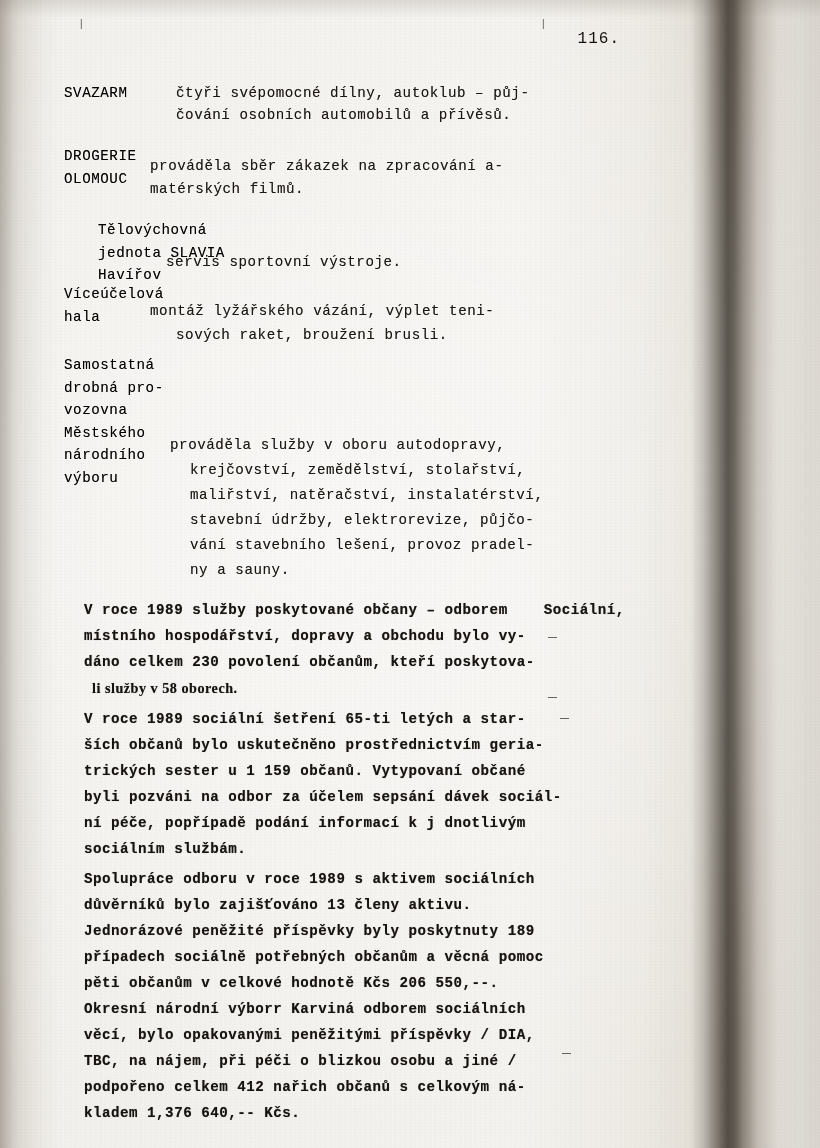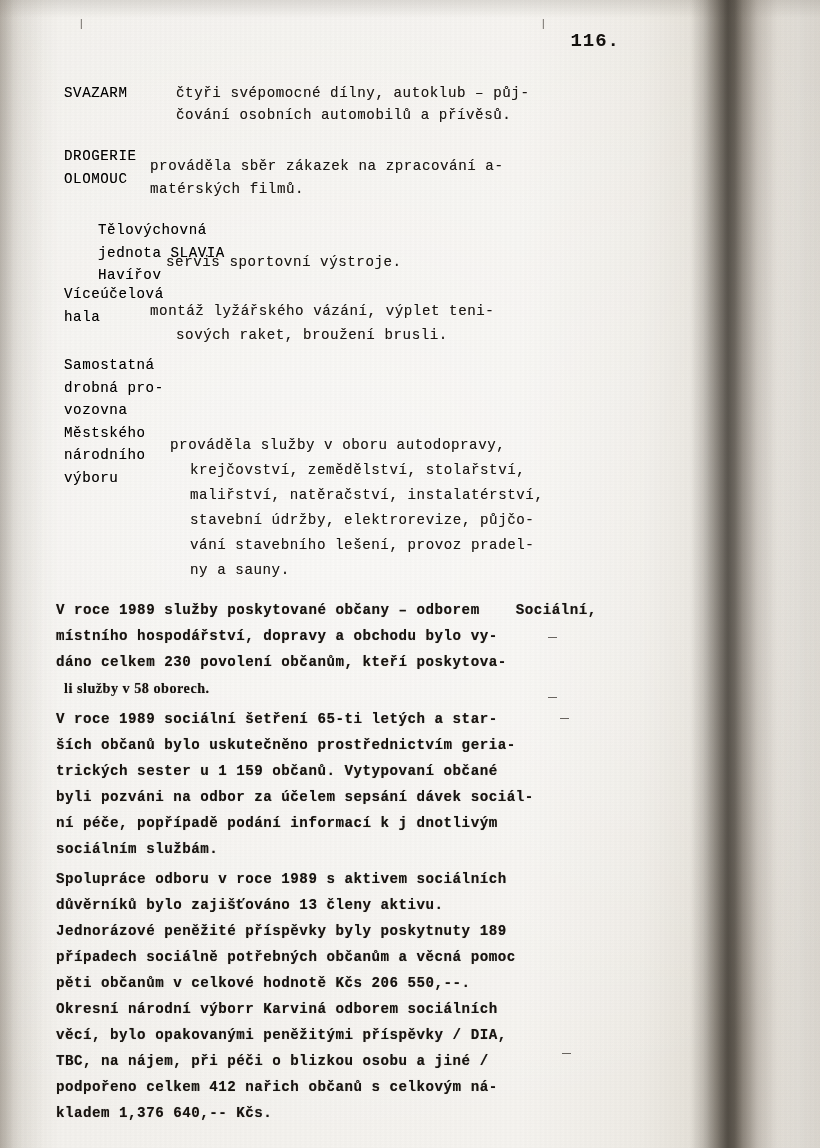--- a/index.html
+++ b/index.html
@@ -63,22 +63,22 @@
   }
   #content {
     position: absolute;
     left: 0; top: 0;
     width: 820px; height: 1148px;
   }
   .pagenum {
     position: absolute;
     right: 200px;
     top: 30px;
-    font-size: 19px;
-    font-weight: bold;
+    font-size: 16px;
+    font-weight: normal;
     letter-spacing: 1px;
     color: #14110e;
   }
   .tickmark {
     position: absolute;
     font-size: 11px;
     color: #6b6560;
   }
   .block {
     position: absolute;
@@ -100,20 +100,21 @@
   }
   .para {
     position: absolute;
     font-size: 14.2px;
     line-height: 26px;
     letter-spacing: 0.5px;
     white-space: pre;
     color: #17130f;
     font-weight: 600;
     text-shadow: 0 0 0.7px rgba(20,16,12,0.5);
+    margin-left: 28px;
   }
   .mark {
     position: absolute;
     font-size: 15px;
     color: #2a241e;
   }
 </style>
 </head>
 <body>
 

